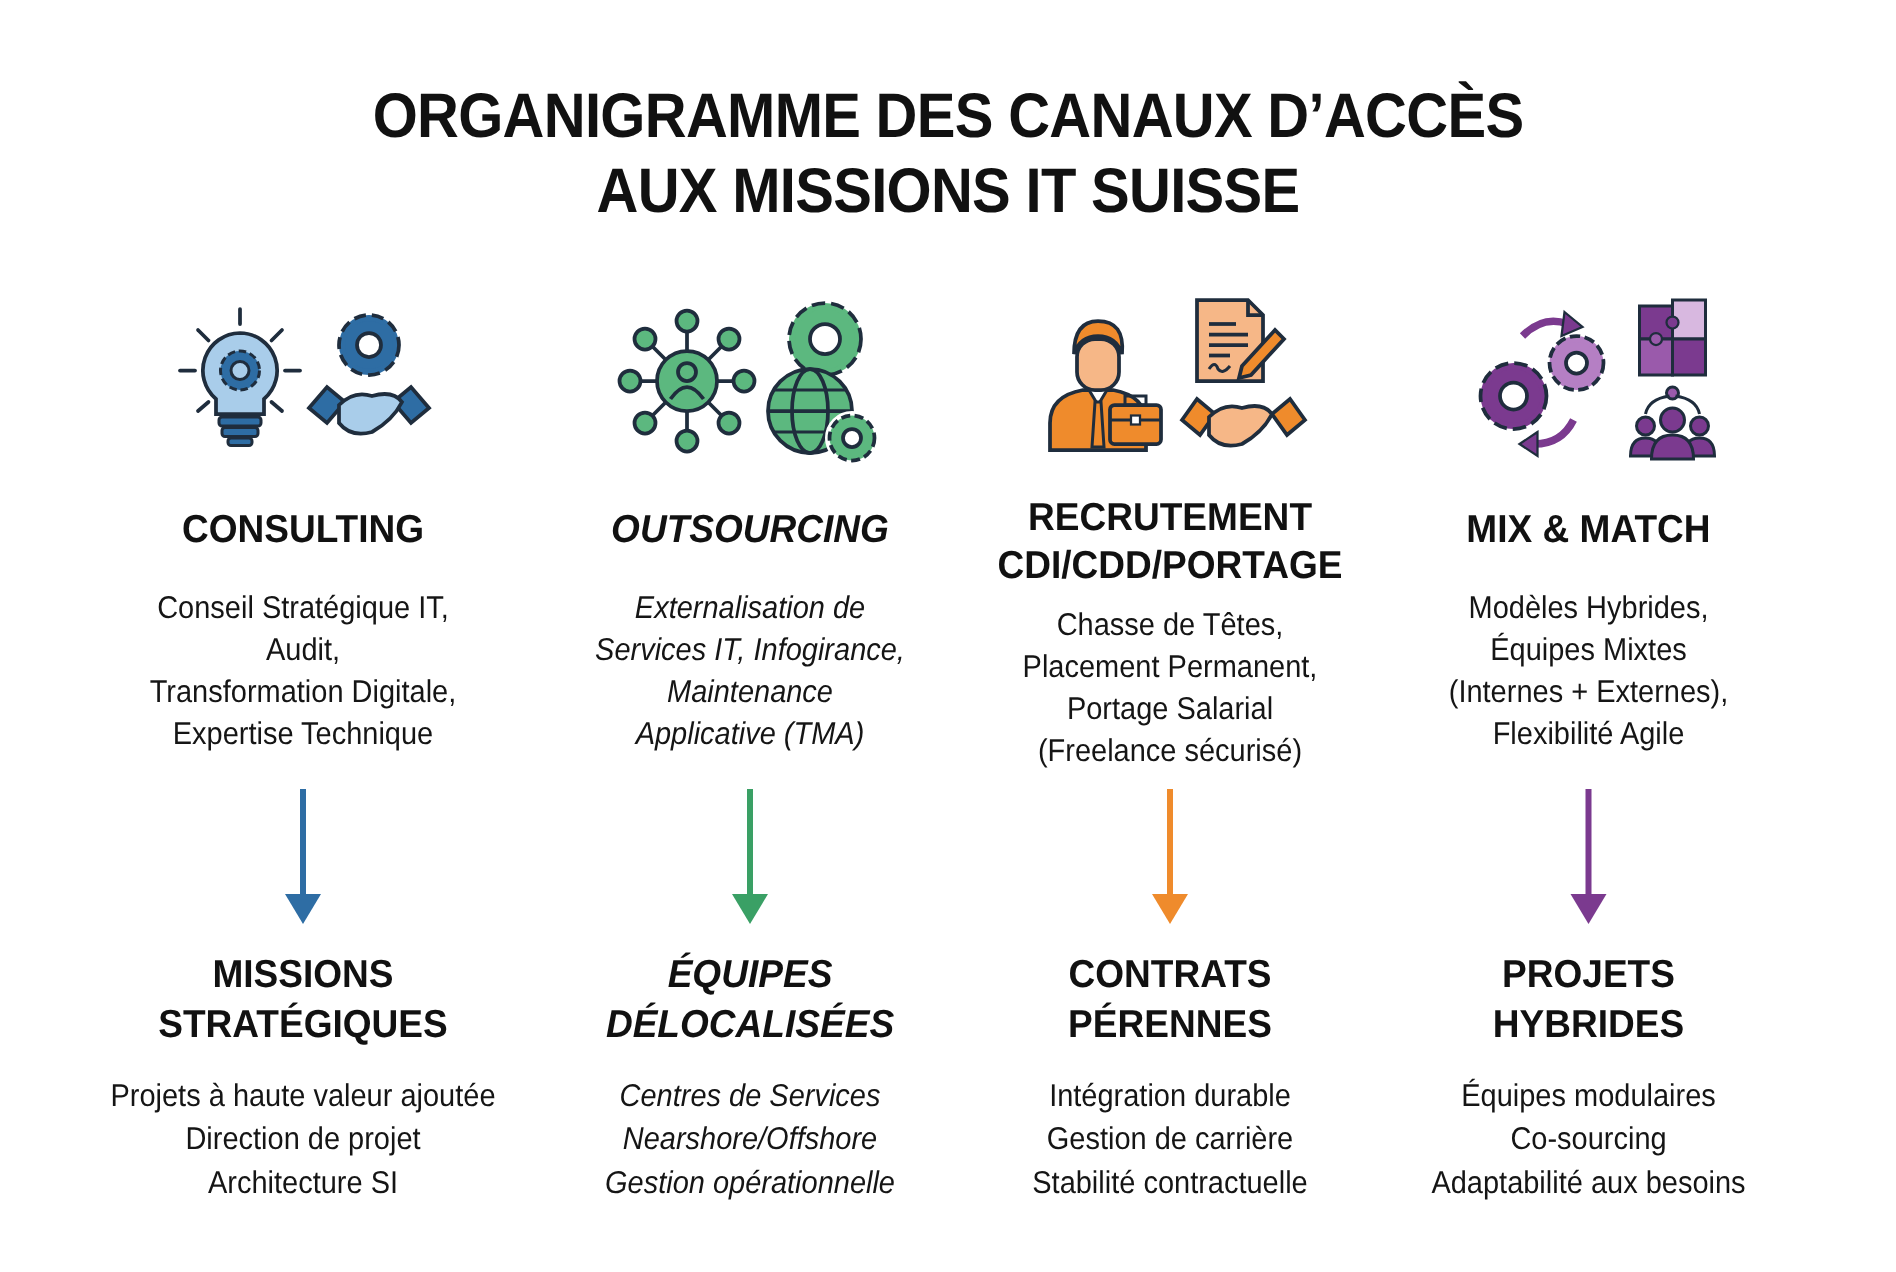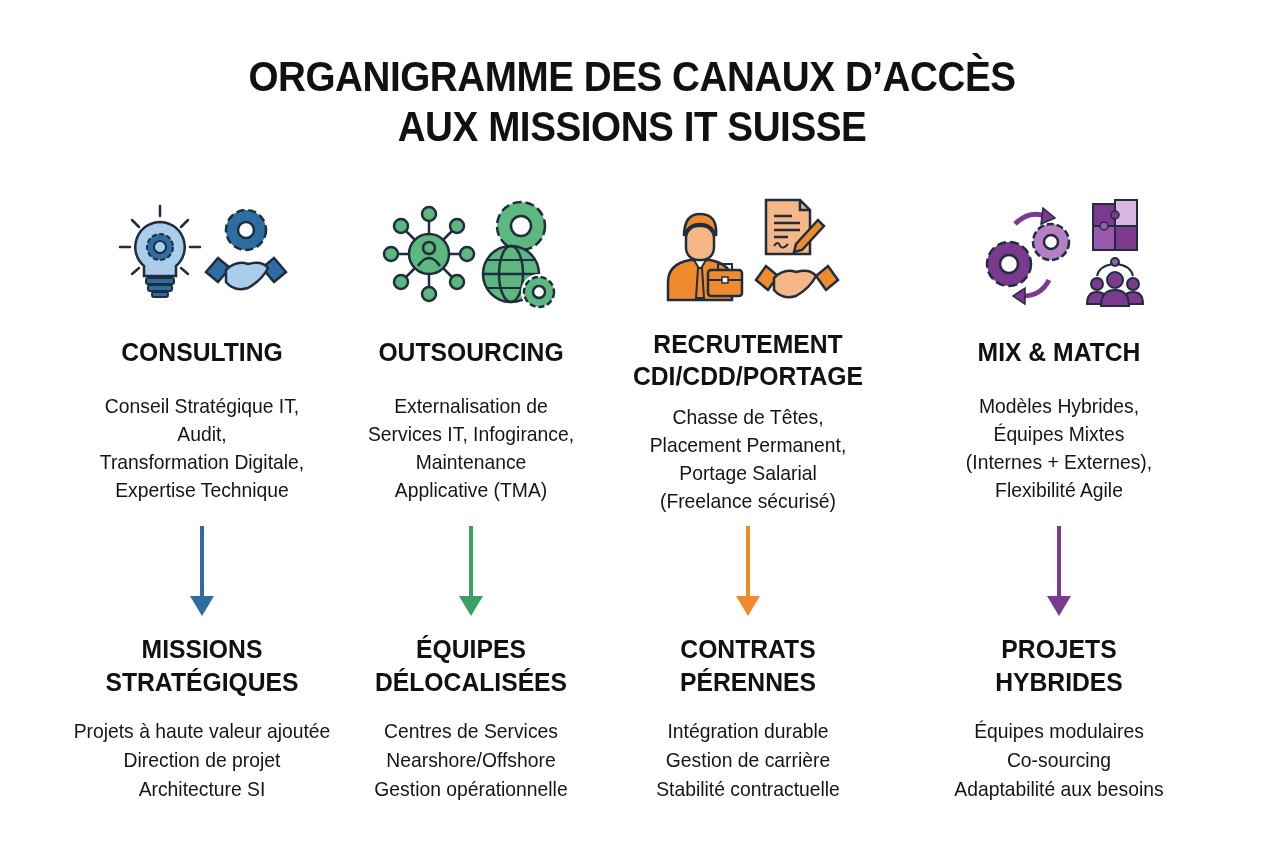--- a/index.html
+++ b/index.html
@@ -84,21 +84,21 @@
     <span>MISSIONS</span>
     <span>STRATÉGIQUES</span>
   </div>
   <div class="outcome-desc">
     <span>Projets à haute valeur ajoutée</span>
     <span>Direction de projet</span>
     <span>Architecture SI</span>
   </div>
 </div>
 
-<div class="col" style="left:321px;">
+<div class="col" style="left:350px;font-style:italic;">
   <div class="icon-box">
     <svg viewBox="0 0 200 120">
       <g stroke="#1f2d3d" stroke-width="2.5">
         <line x1="58" y1="62" x2="58" y2="24"></line>
           <line x1="58" y1="62" x2="58" y2="100"></line>
         <line x1="58" y1="62" x2="22" y2="62"></line>
           <line x1="58" y1="62" x2="94" y2="62"></line>
         <line x1="58" y1="62" x2="32" y2="36"></line>
           <line x1="58" y1="62" x2="84" y2="36"></line>
         <line x1="58" y1="62" x2="32" y2="88"></line>
@@ -147,21 +147,21 @@
     <span>ÉQUIPES</span>
     <span>DÉLOCALISÉES</span>
   </div>
   <div class="outcome-desc">
     <span>Centres de Services</span>
     <span>Nearshore/Offshore</span>
     <span>Gestion opérationnelle</span>
   </div>
 </div>
 
-<div class="col" style="left:598px;">
+<div class="col" style="left:630px;">
   <div class="icon-box">
     <svg viewBox="0 0 200 120">
       <path d="M20 108 v-18 q0 -18 22 -22 h20 q22 4 22 22 v18z" fill="#ef8b2c" stroke="#1f2d3d" stroke-width="2.5"></path>
       <path d="M46 68 l6 10 l6 -10" fill="#fff" stroke="#1f2d3d" stroke-width="2"></path>
       <path d="M50 76 h4 l2 30 h-8z" fill="#ef8b2c" stroke="#1f2d3d" stroke-width="2"></path>
       <rect x="38" y="34" width="28" height="34" rx="12" fill="#f6b787" stroke="#1f2d3d" stroke-width="2.5"></rect>
       <path d="M36 44 q0 -22 16 -22 q18 0 16 22 q-4 -12 -16 -12 q-12 0 -16 12z" fill="#ef8b2c" stroke="#1f2d3d" stroke-width="2.5"></path>
       <rect x="60" y="78" width="34" height="26" rx="3" fill="#ef8b2c" stroke="#1f2d3d" stroke-width="2.5"></rect>
       <rect x="70" y="72" width="14" height="6" fill="none" stroke="#1f2d3d" stroke-width="2"></rect>
       <line x1="60" y1="88" x2="94" y2="88" stroke="#1f2d3d" stroke-width="2"></line>

